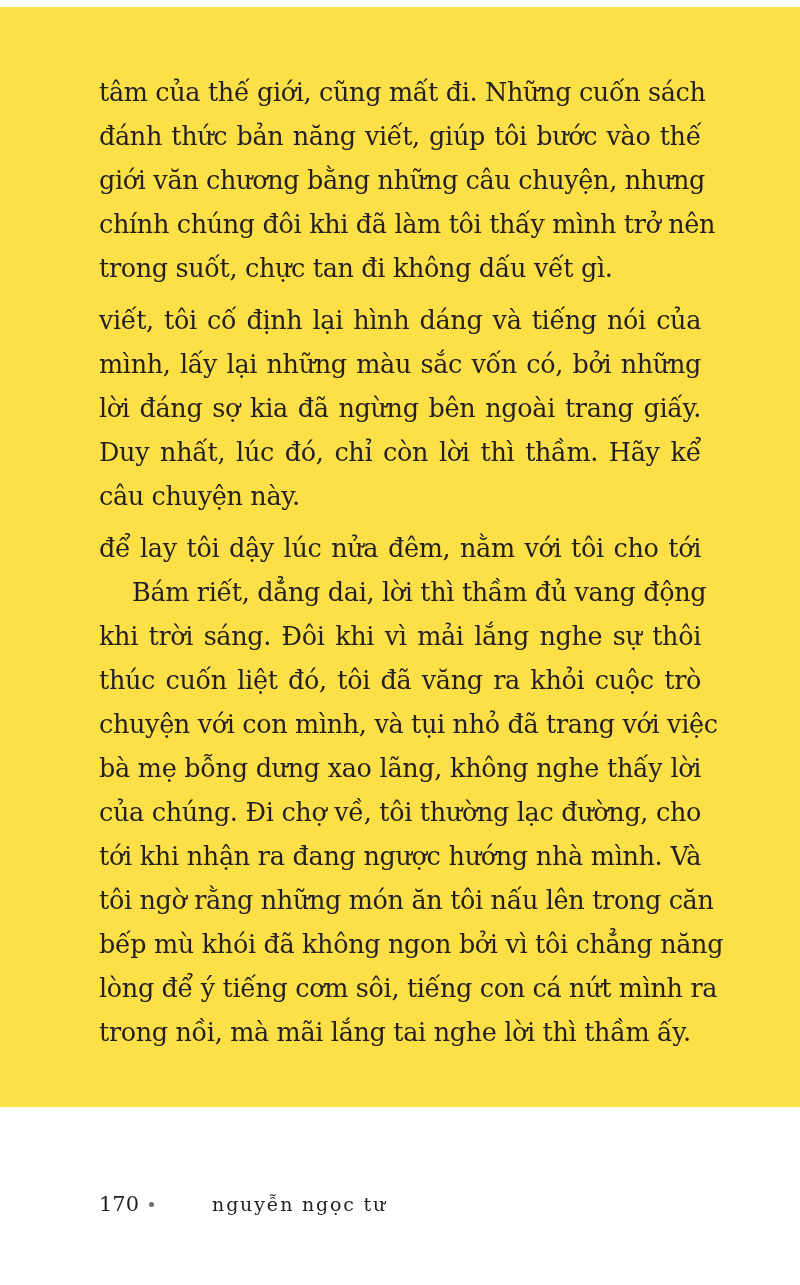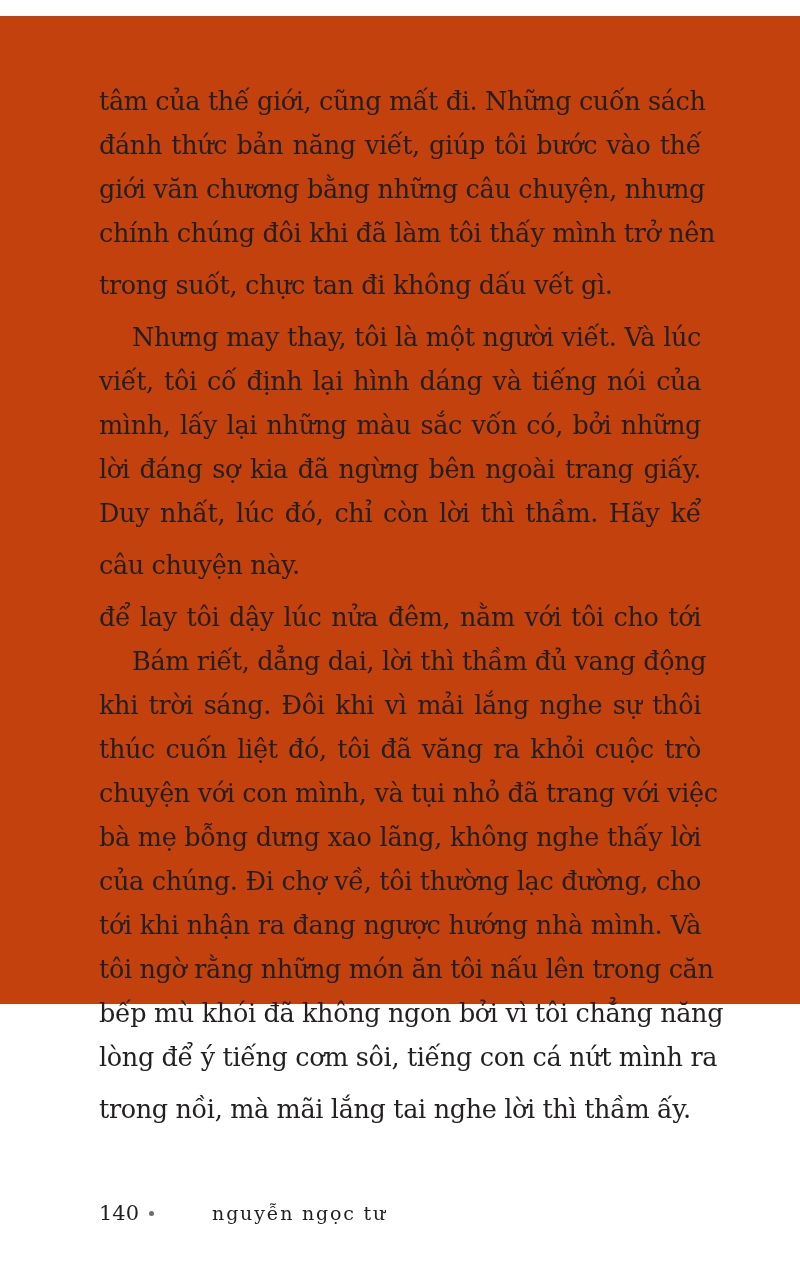--- a/index.html
+++ b/index.html
@@ -8,23 +8,23 @@
       background: #ffffff;
     }
     body {
       width: 800px;
       height: 1285px;
       position: relative;
       overflow: hidden;
     }
     .page {
       position: absolute;
-      left: 0; top: 16px;
-      width: 800px; height: 988px;
-      background: #c2410c;
+      left: 0; top: 7px;
+      width: 800px; height: 1100px;
+      background: #fde047;
     }
     .text-block {
       position: absolute;
       left: 99px;
       top: 63px;
       width: 602px;
       font-family: "DejaVu Serif", "Liberation Serif", serif;
       font-size: 25.5px;
       color: #231f20;
       letter-spacing: -0.35px;
@@ -32,21 +32,20 @@
     .line {
       display: block;
       height: 44px;
       line-height: 44px;
       white-space: nowrap;
       text-align: justify;
       text-align-last: justify;
     }
     .line.last {
       text-align-last: left;
-      margin-top: 8px;
     }
     .line.indent {
       padding-left: 33px;
     }
     .para-gap {
       height: 8px;
     }
     .footer {
       position: absolute;
       left: 99px;
@@ -79,21 +78,20 @@
     <div>
       <span class="line">tâm của thế giới, cũng mất đi. Những cuốn sách</span>
       <span class="line">đánh thức bản năng viết, giúp tôi bước vào thế</span>
       <span class="line">giới văn chương bằng những câu chuyện, nhưng</span>
       <span class="line">chính chúng đôi khi đã làm tôi thấy mình trở nên</span>
       <span class="line last">trong suốt, chực tan đi không dấu vết gì.</span>
     </div>
     <div class="para-gap"></div>
 
     <div>
-      <span class="line indent">Nhưng may thay, tôi là một người viết. Và lúc</span>
       <span class="line">viết, tôi cố định lại hình dáng và tiếng nói của</span>
       <span class="line">mình, lấy lại những màu sắc vốn có, bởi những</span>
       <span class="line">lời đáng sợ kia đã ngừng bên ngoài trang giấy.</span>
       <span class="line">Duy nhất, lúc đó, chỉ còn lời thì thầm. Hãy kể</span>
       <span class="line last">câu chuyện này.</span>
     </div>
     <div class="para-gap"></div>
 
     <div>
       <span class="line">để lay tôi dậy lúc nửa đêm, nằm với tôi cho tới</span>
@@ -105,17 +103,17 @@
       <span class="line">của chúng. Đi chợ về, tôi thường lạc đường, cho</span>
       <span class="line">tới khi nhận ra đang ngược hướng nhà mình. Và</span>
       <span class="line">tôi ngờ rằng những món ăn tôi nấu lên trong căn</span>
       <span class="line">bếp mù khói đã không ngon bởi vì tôi chẳng năng</span>
       <span class="line">lòng để ý tiếng cơm sôi, tiếng con cá nứt mình ra</span>
       <span class="line last">trong nồi, mà mãi lắng tai nghe lời thì thầm ấy.</span>
     </div>
   </div>
 
   <div class="footer">
-    <span>140</span>
+    <span>170</span>
     <span class="dot"></span>
     <span class="author">nguyễn ngọc tư</span>
   </div>
 </div>
 
 </body></html>

